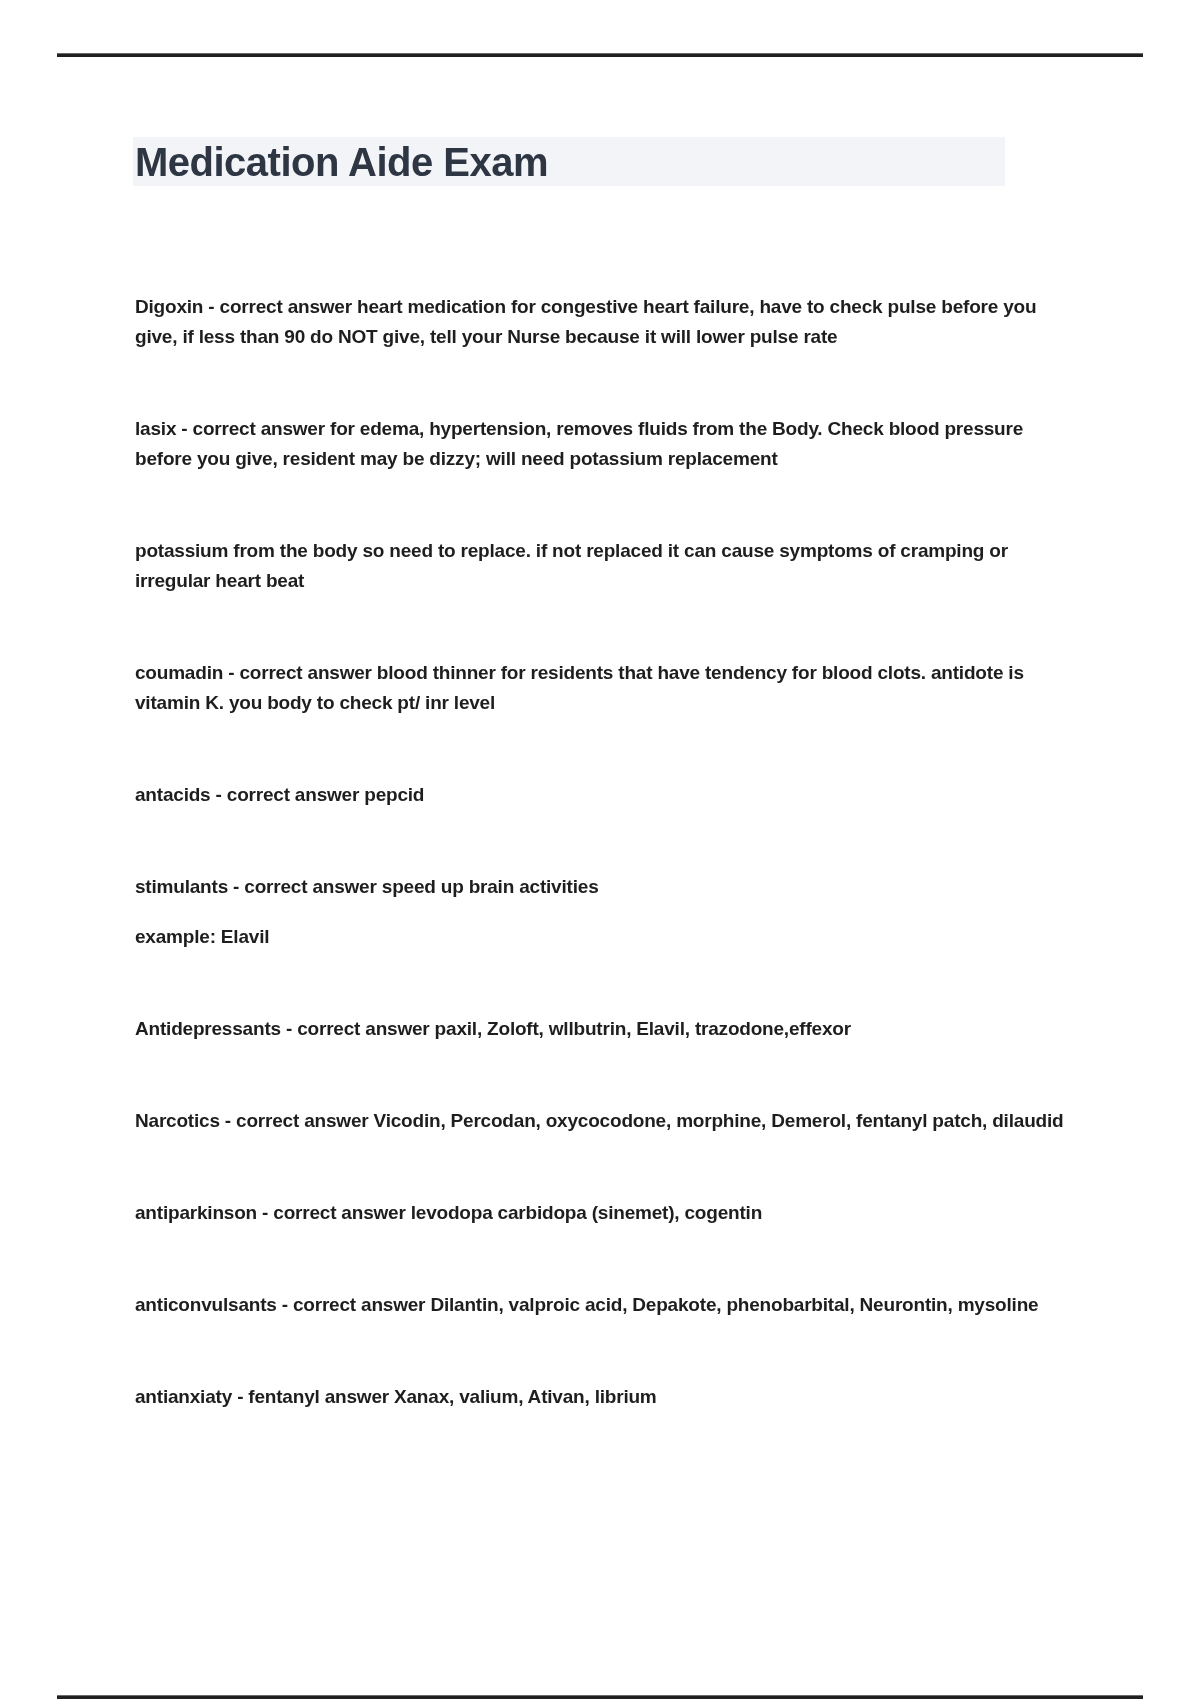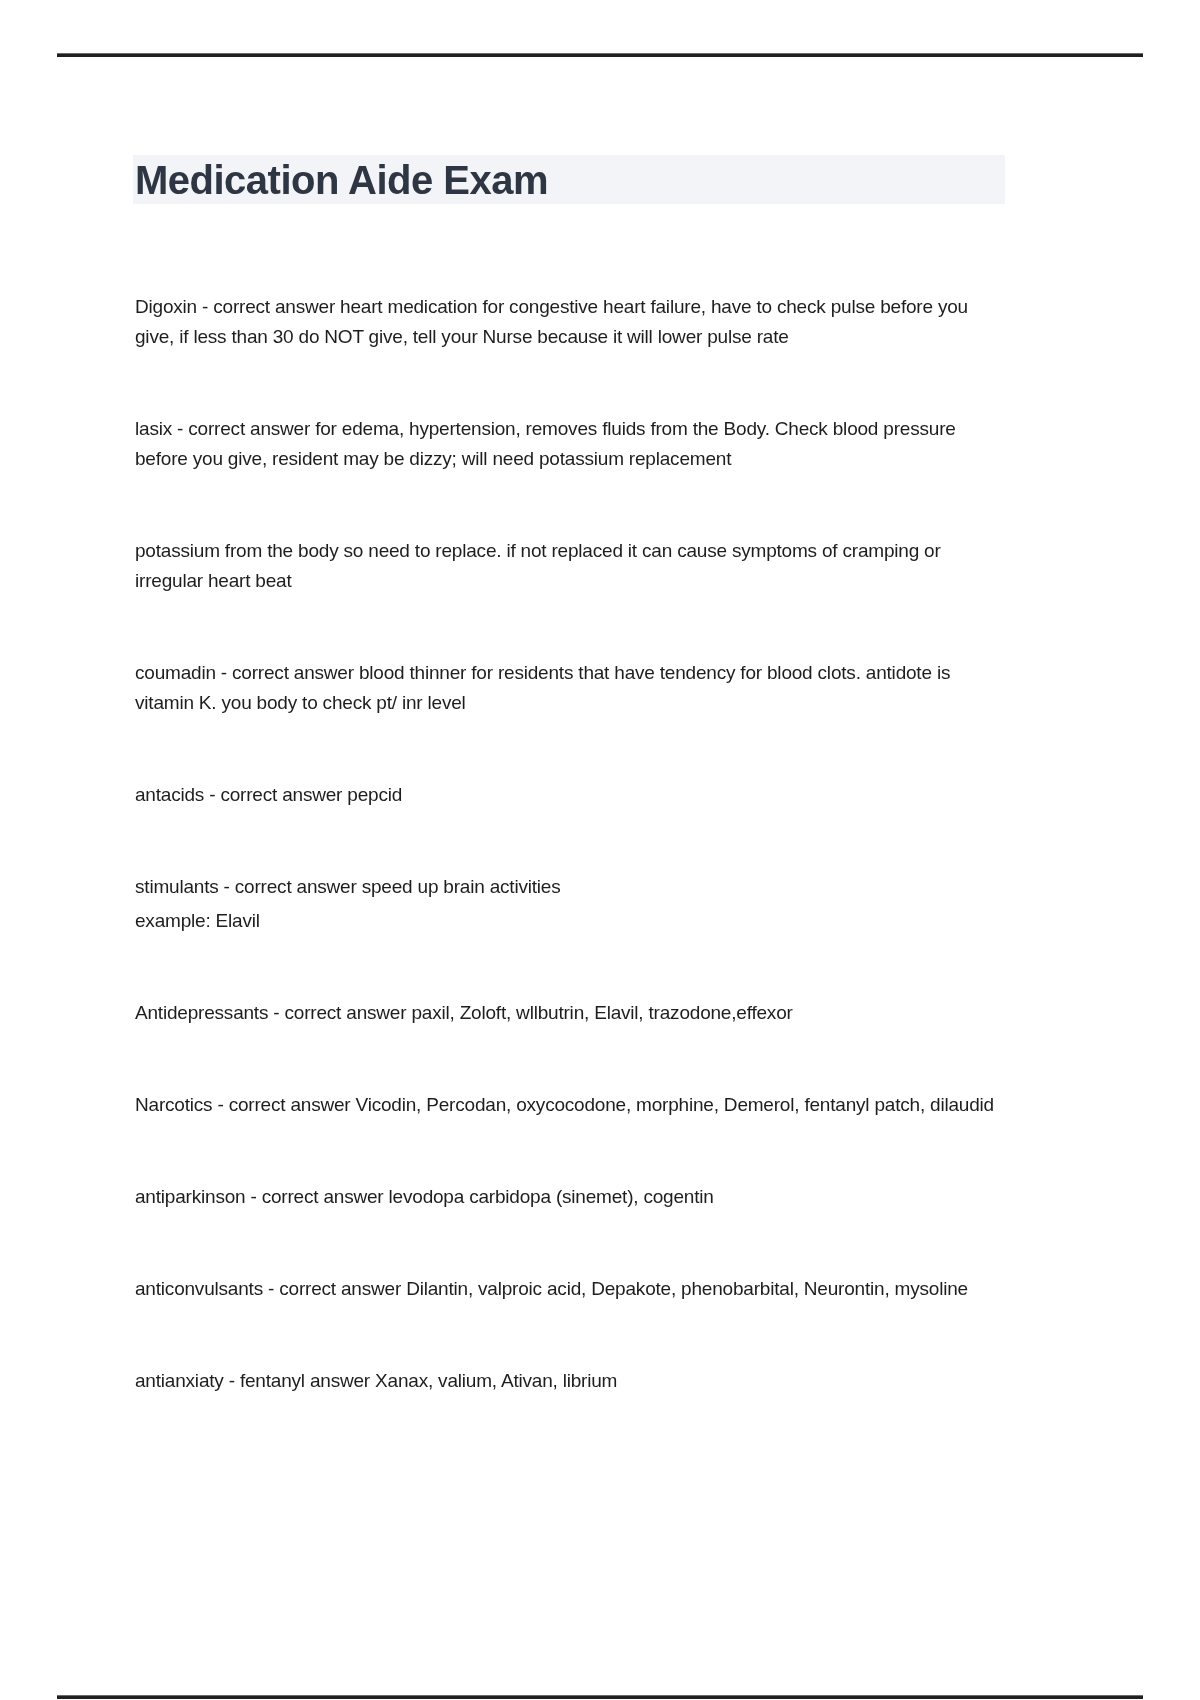--- a/index.html
+++ b/index.html
@@ -21,21 +21,21 @@
     width: 1086px;
     height: 3px;
     background: #202020;
     border-top: 1px solid #6a6a6a;
   }
   .rule-top { top: 53px; }
   .rule-bottom { top: 1695px; }
   .title-band {
     position: absolute;
     left: 133px;
-    top: 155px;
+    top: 137px;
     width: 872px;
     height: 49px;
     background: #f3f4f8;
     display: flex;
     align-items: center;
   }
   .title-band h1 {
     margin: 0;
     padding-left: 2px;
     font-size: 40px;
@@ -43,50 +43,51 @@
     letter-spacing: -0.5px;
     color: #2e3644;
     white-space: nowrap;
     line-height: 1;
   }
   .content {
     position: absolute;
     left: 135px;
     top: 292px;
     width: 1010px;
+    font-weight: bold;
   }
   .para {
     margin: 0 0 62px 0;
     font-size: 19px;
     line-height: 30px;
     letter-spacing: -0.2px;
     color: #1e1e1e;
   }
-  .para.tight { margin-bottom: 4px; }
+  .para.tight { margin-bottom: 20px; }
   .para .line {
     display: block;
     white-space: nowrap;
   }
 </style>
 </head>
 <body>
 
 <div class="page">
 
   <div class="rule rule-top"></div>
 
   <div class="title-band">
     <h1>Medication Aide Exam</h1>
   </div>
 
   <div class="content">
 
     <p class="para">
       <span class="line">Digoxin - correct answer heart medication for congestive heart failure, have to check pulse before you</span>
-      <span class="line">give, if less than 30 do NOT give, tell your Nurse because it will lower pulse rate</span>
+      <span class="line">give, if less than 90 do NOT give, tell your Nurse because it will lower pulse rate</span>
     </p>
 
     <p class="para">
       <span class="line">lasix - correct answer for edema, hypertension, removes fluids from the Body. Check blood pressure</span>
       <span class="line">before you give, resident may be dizzy; will need potassium replacement</span>
     </p>
 
     <p class="para">
       <span class="line">potassium from the body so need to replace. if not replaced it can cause symptoms of cramping or</span>
       <span class="line">irregular heart beat</span>

